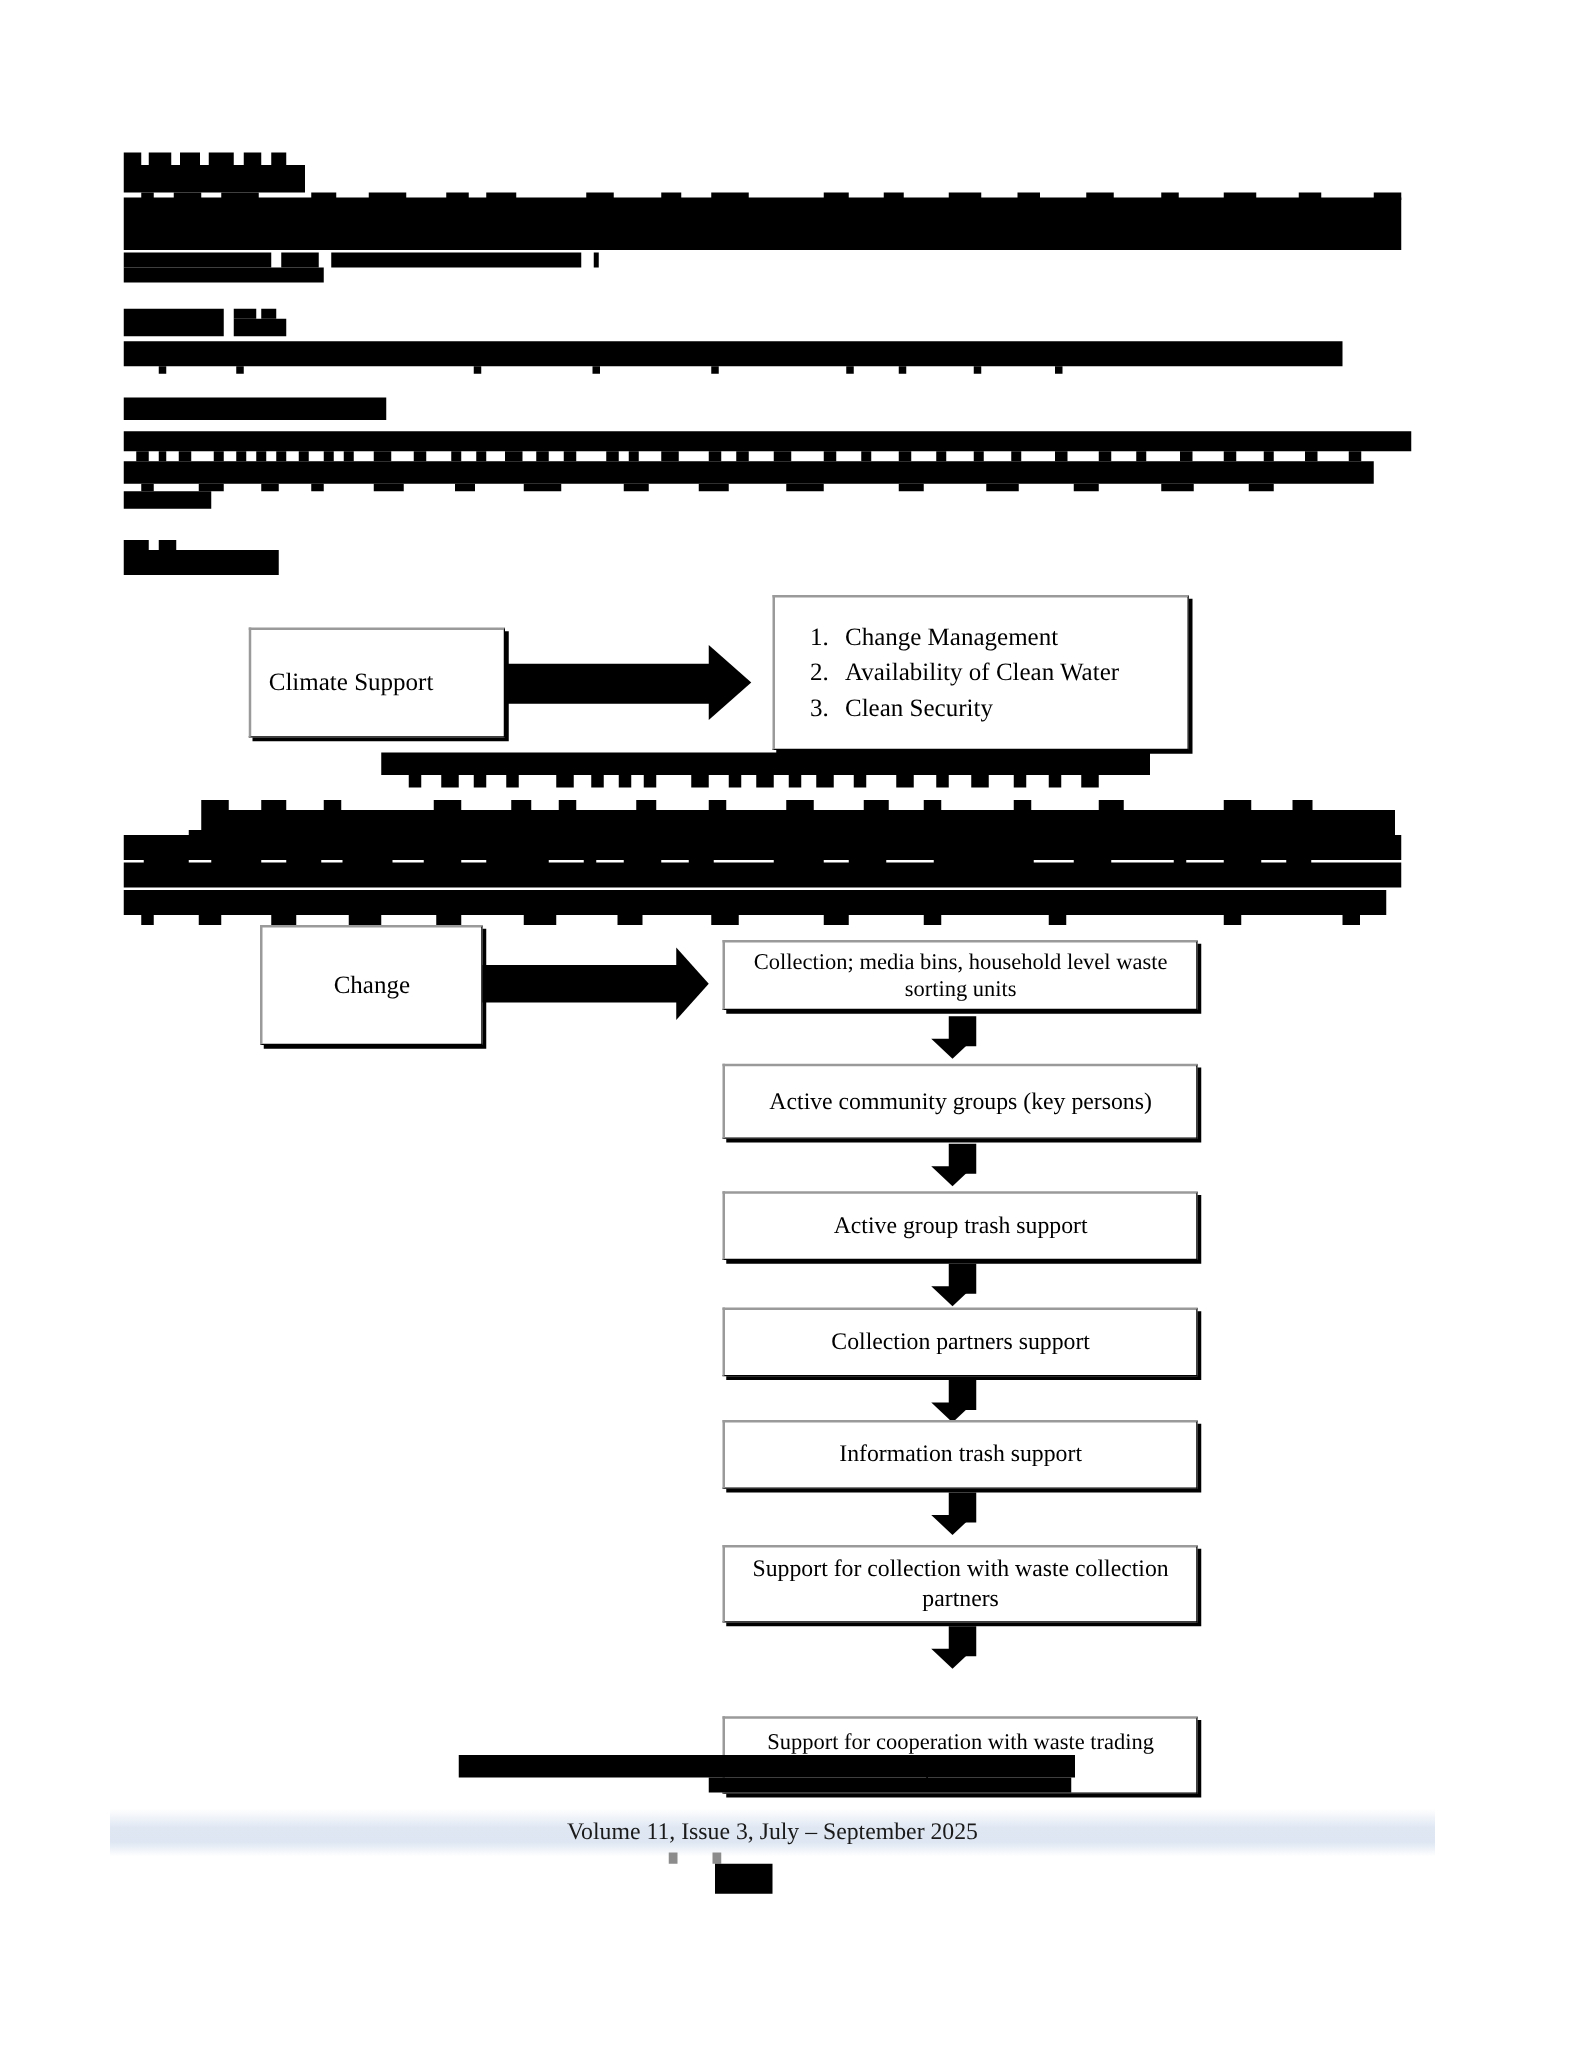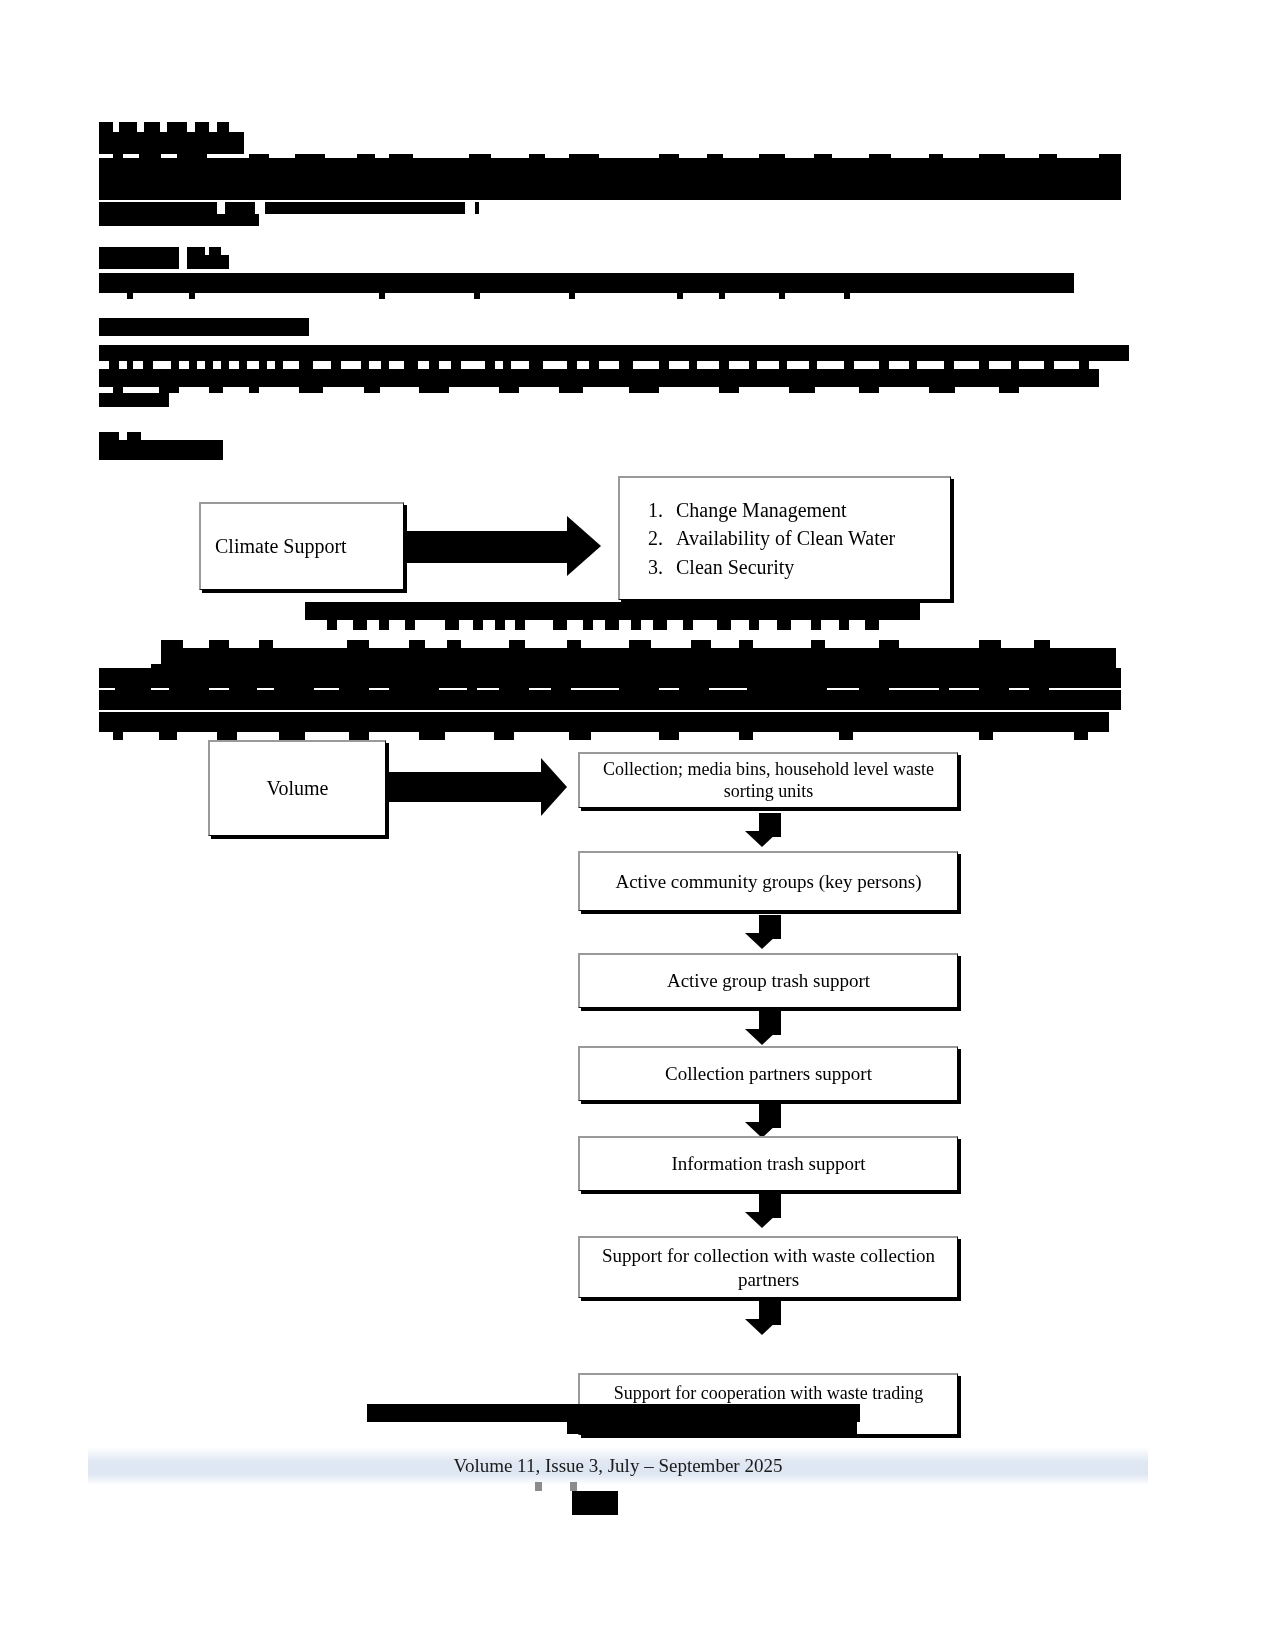--- a/index.html
+++ b/index.html
@@ -384,21 +384,21 @@
     <span style="left:395px; top:92px; width:20px; height:8px;"></span>
     <span style="left:470px; top:92px; width:22px; height:8px;"></span>
     <span style="left:560px; top:92px; width:20px; height:8px;"></span>
     <span style="left:640px; top:92px; width:14px; height:8px;"></span>
     <span style="left:740px; top:92px; width:14px; height:8px;"></span>
     <span style="left:880px; top:92px; width:14px; height:8px;"></span>
     <span style="left:975px; top:92px; width:14px; height:8px;"></span>
   </div>
 
   <div class="dbox" style="left:208px; top:740px; width:178px; height:96px; font-size:20px;">
-    <span>Volume</span>
+    <span>Change</span>
   </div>
 
   <div class="arrow-right" style="left:386px; top:758px; width:195px; height:60px;">
     <span class="shaft" style="left:0px; top:14px; width:162px; height:30px;"></span>
     <span class="head" style="left:155px; top:0px; border-top-width:29px; border-bottom-width:29px; border-left-width:26px;"></span>
   </div>
 
   <div class="dbox" style="left:578px; top:752px; width:380px; height:56px; font-size:18px;">
     <span>Collection; media bins, household level waste sorting units</span>
   </div>

